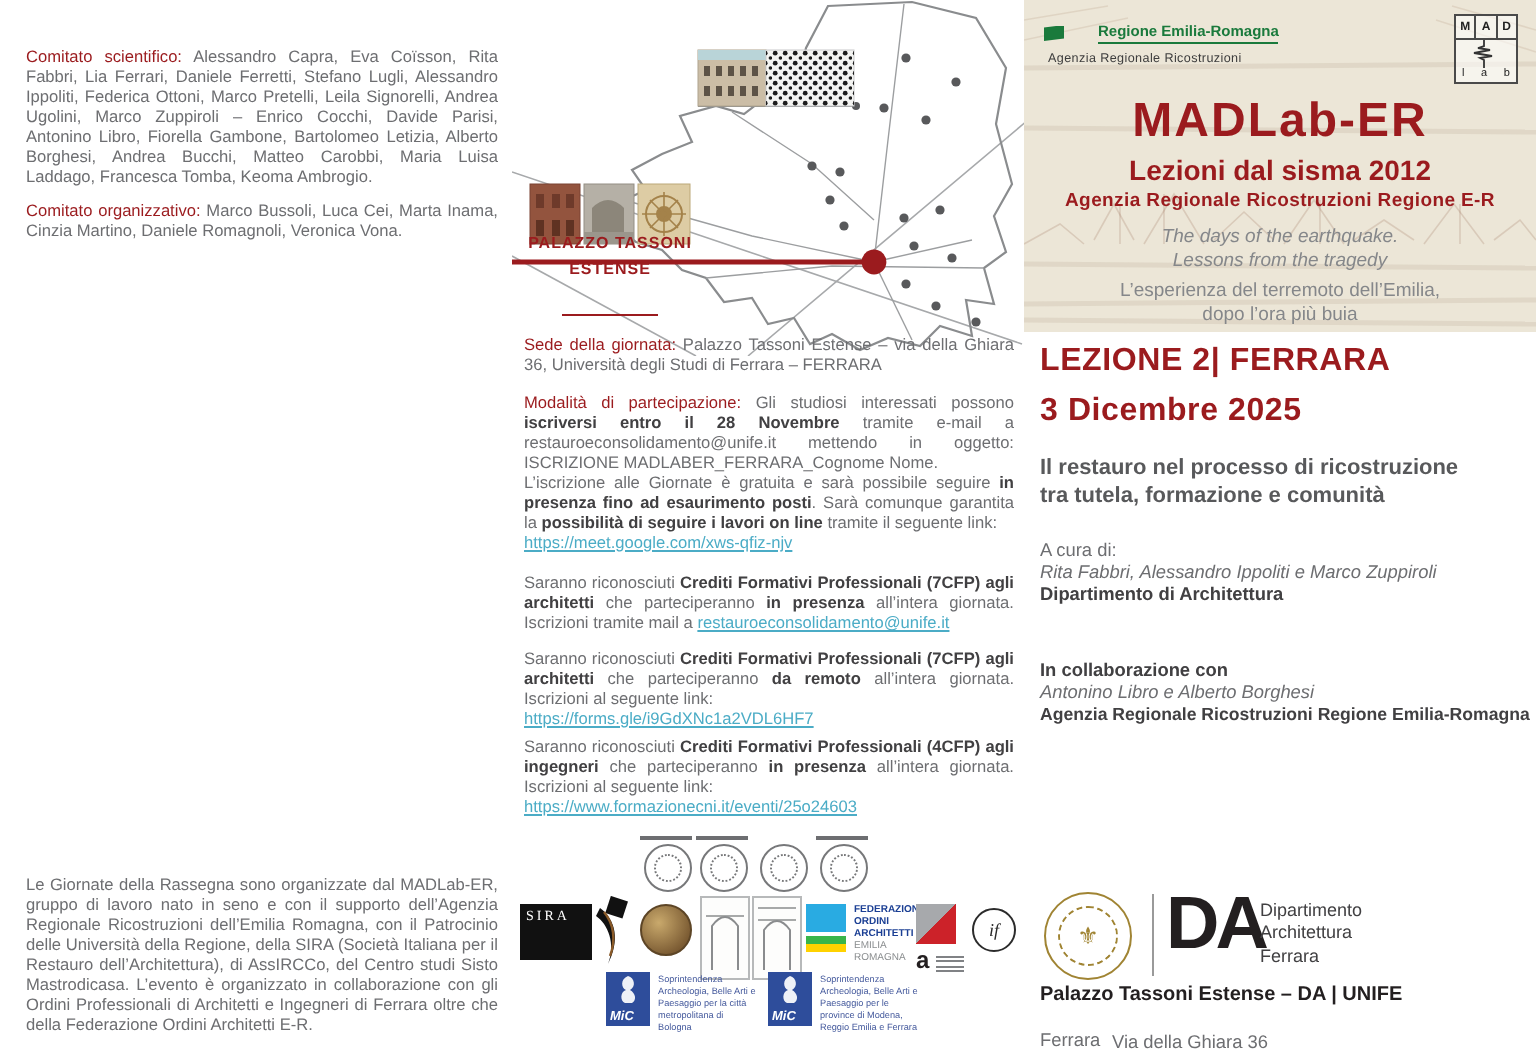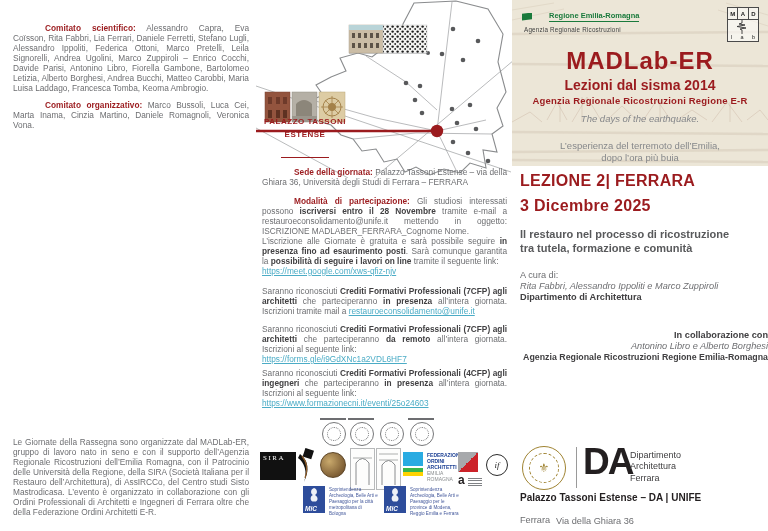--- a/index.html
+++ b/index.html
@@ -1,20 +1,20 @@
 <!DOCTYPE html>
 <html><head>
 <meta charset="utf-8">
 <style>
   html,body{margin:0;padding:0;background:#fff;}
   .page{position:relative;width:768px;height:531px;background:#ffffff;overflow:hidden;
         font-family:"Liberation Sans", sans-serif;}
   
   .bt{position:absolute;font-size:8.3px;line-height:1.2;text-align:justify;color:#6d6e71;margin:0;}
-  .lbl-red{color:#9b1b1e;font-weight:bold;margin-left:32px;}
+  .lbl-red{color:#9b1b1e;font-weight:normal;}
   .bt strong{color:#414042;font-weight:bold;}
   a.lnk{color:#4bacc6;text-decoration:underline;cursor:pointer;}
   
   .col-left p{width:236px;left:13px;}
   
   .mid-p{left:262px;width:245px;}
   .map-svg{position:absolute;left:256px;top:0;}
   .map-label{position:absolute;left:258px;top:118px;width:94px;text-align:center;z-index:3;
              color:#9b1b1e;font-size:8px;font-weight:bold;letter-spacing:.5px;line-height:1;}
   .map-label .l2{display:inline-block;margin-top:5px;border-bottom:1.6px solid #9b1b1e;padding:0 4px 18px;}
@@ -335,41 +335,42 @@
           <polyline points="14,0 14,3 11,4 17,5 9,6.5 18,8 12,9 14,10 14,14" fill="none" stroke="#333" stroke-width="0.9"></polyline>
         </svg>
         <div class="mad-bottom">
           <span>l</span>
           <span>a</span>
           <span>b</span>
         </div>
       </div>
 
       <div class="hdr-title">MADLab-ER</div>
-      <div class="hdr-sub">Lezioni dal sisma 2014</div>
+      <div class="hdr-sub">Lezioni dal sisma 2012</div>
       <div class="hdr-sub2">Agenzia Regionale Ricostruzioni Regione E-R</div>
       <div class="hdr-en" style="top:113px;">The days of the earthquake.</div>
+      <div class="hdr-en" style="top:125px;">Lessons from the tragedy</div>
       <div class="hdr-it" style="top:140px;">L’esperienza del terremoto dell’Emilia,</div>
       <div class="hdr-it" style="top:152px;">dopo l’ora più buia</div>
     </div>
 
     <div class="rt lez-h" style="top:172px;">LEZIONE 2| FERRARA</div>
     <div class="rt lez-h" style="top:197px;">3 Dicembre 2025</div>
     <div class="rt lez-title" style="top:227px;">
       <div>Il restauro nel processo di ricostruzione</div>
       <div>tra tutela, formazione e comunità</div>
     </div>
 
     <div class="rt small-line" style="top:270px;">
       <div>A cura di:</div>
       <div class="it">Rita Fabbri, Alessandro Ippoliti e Marco Zuppiroli</div>
       <div class="bd">Dipartimento di Architettura</div>
     </div>
 
-    <div class="rt small-line" style="top:330px;text-align:right;">
+    <div class="rt small-line" style="top:330px;">
       <div class="bd">In collaborazione con</div>
       <div class="it">Antonino Libro e Alberto Borghesi</div>
       <div class="bd" style="font-size:8.8px;white-space:nowrap;">Agenzia Regionale Ricostruzioni Regione Emilia-Romagna</div>
     </div>
 
     <div class="unife-seal">
         <span class="ring">⚜</span>
       </div>
     <div class="da-divider"></div>
     <div class="da-big">DA</div>

